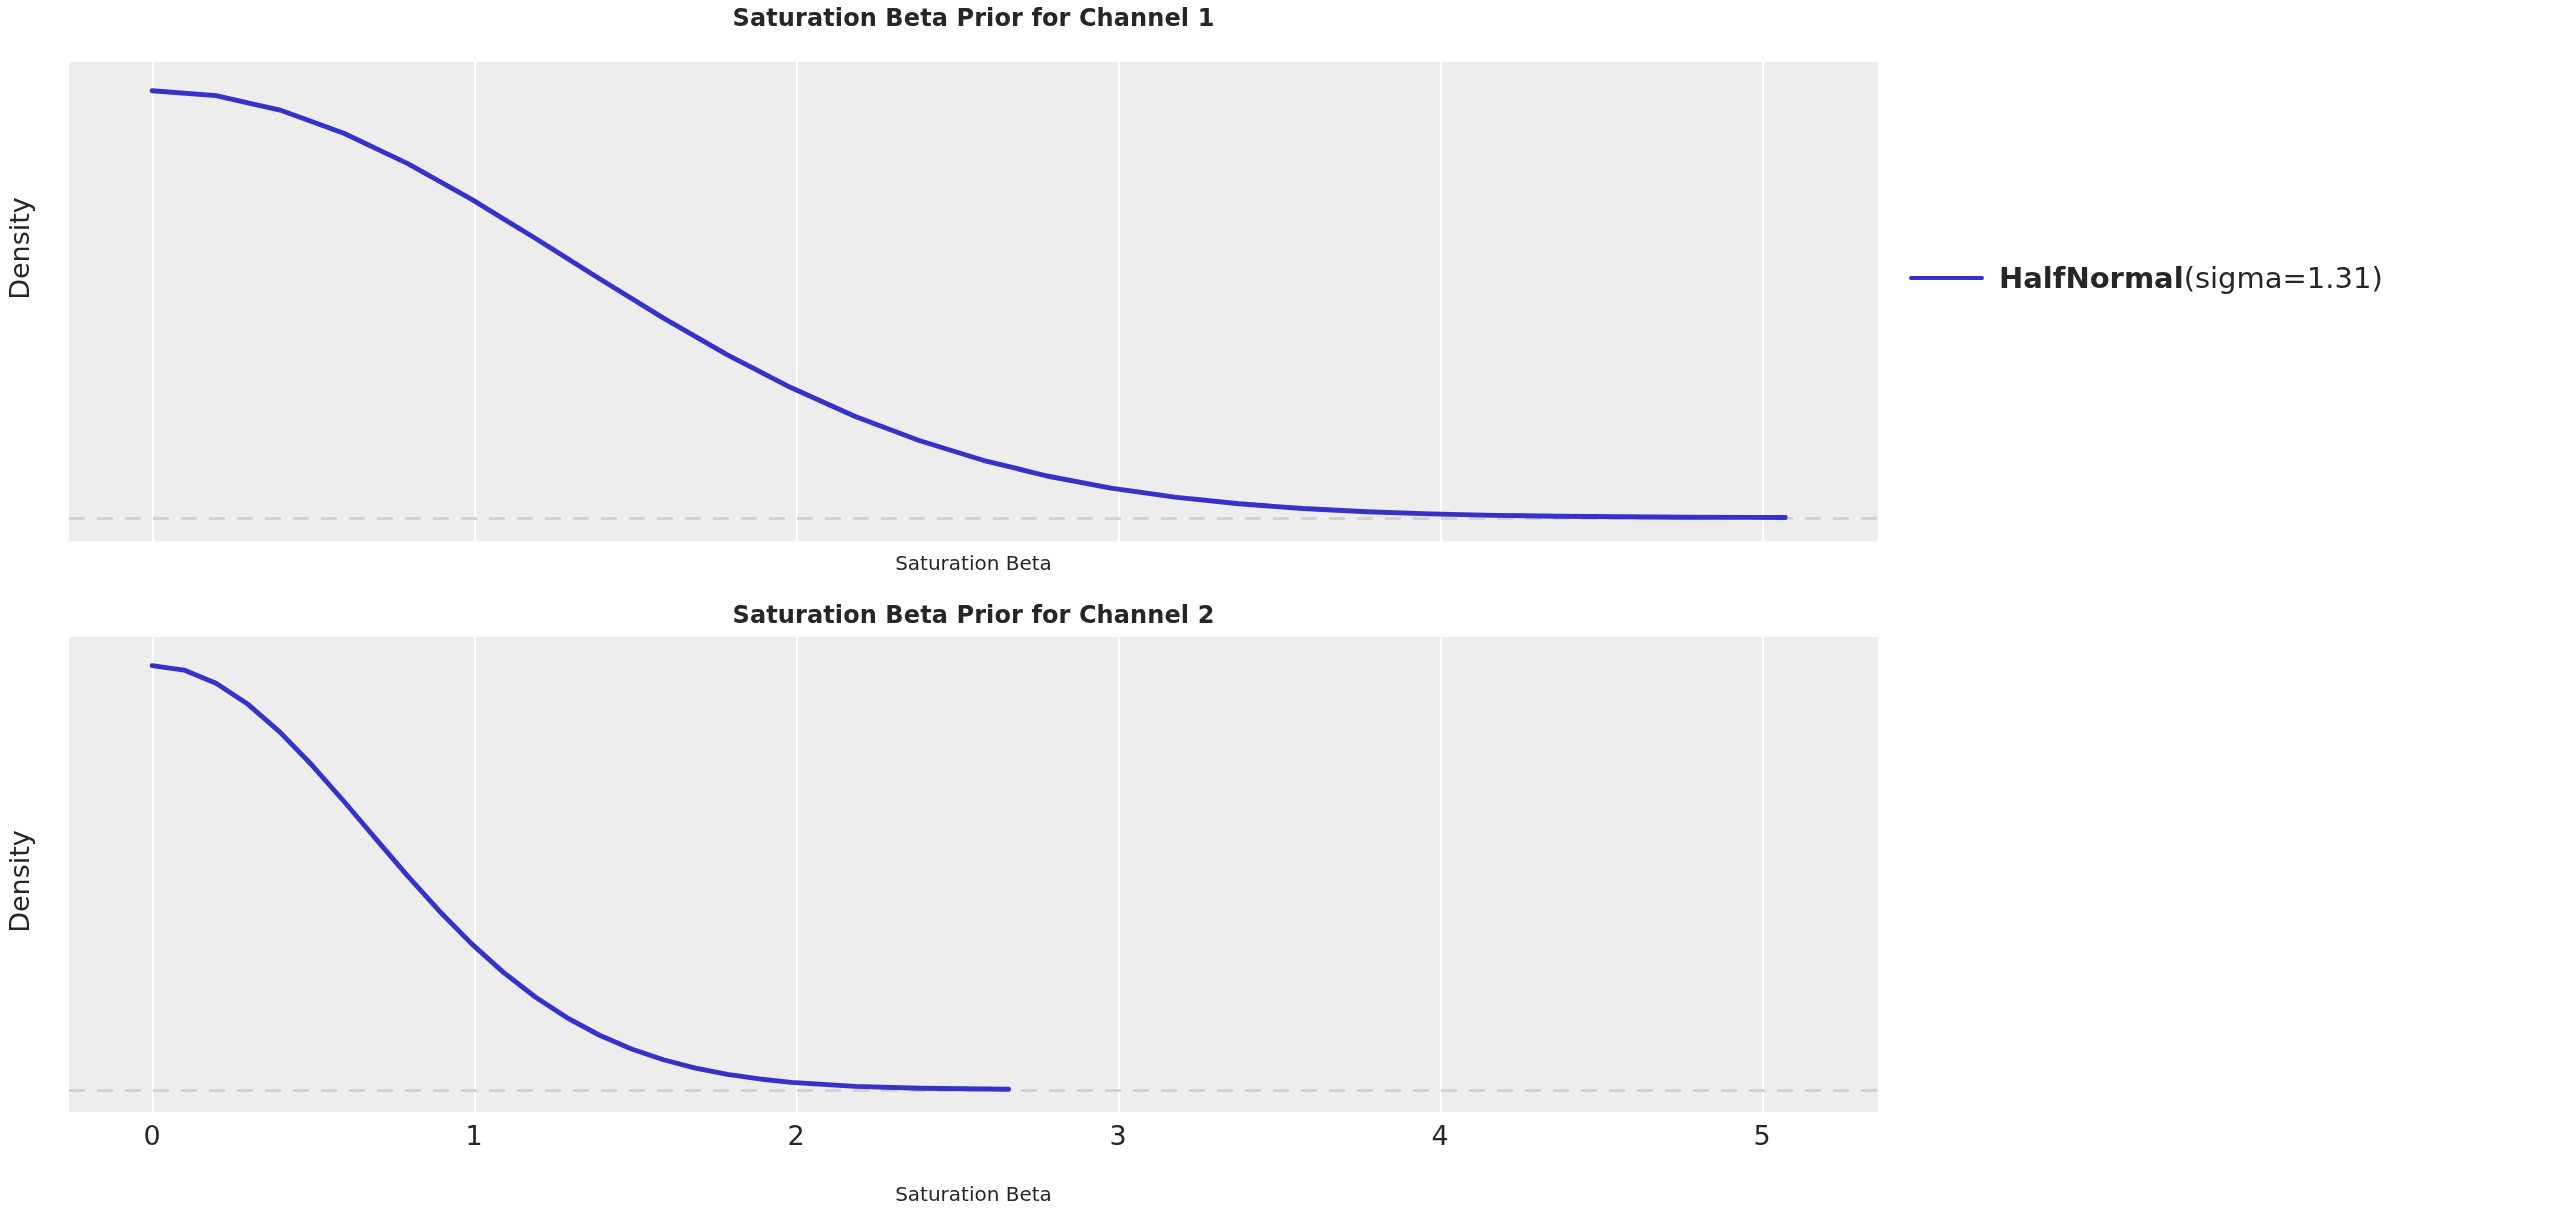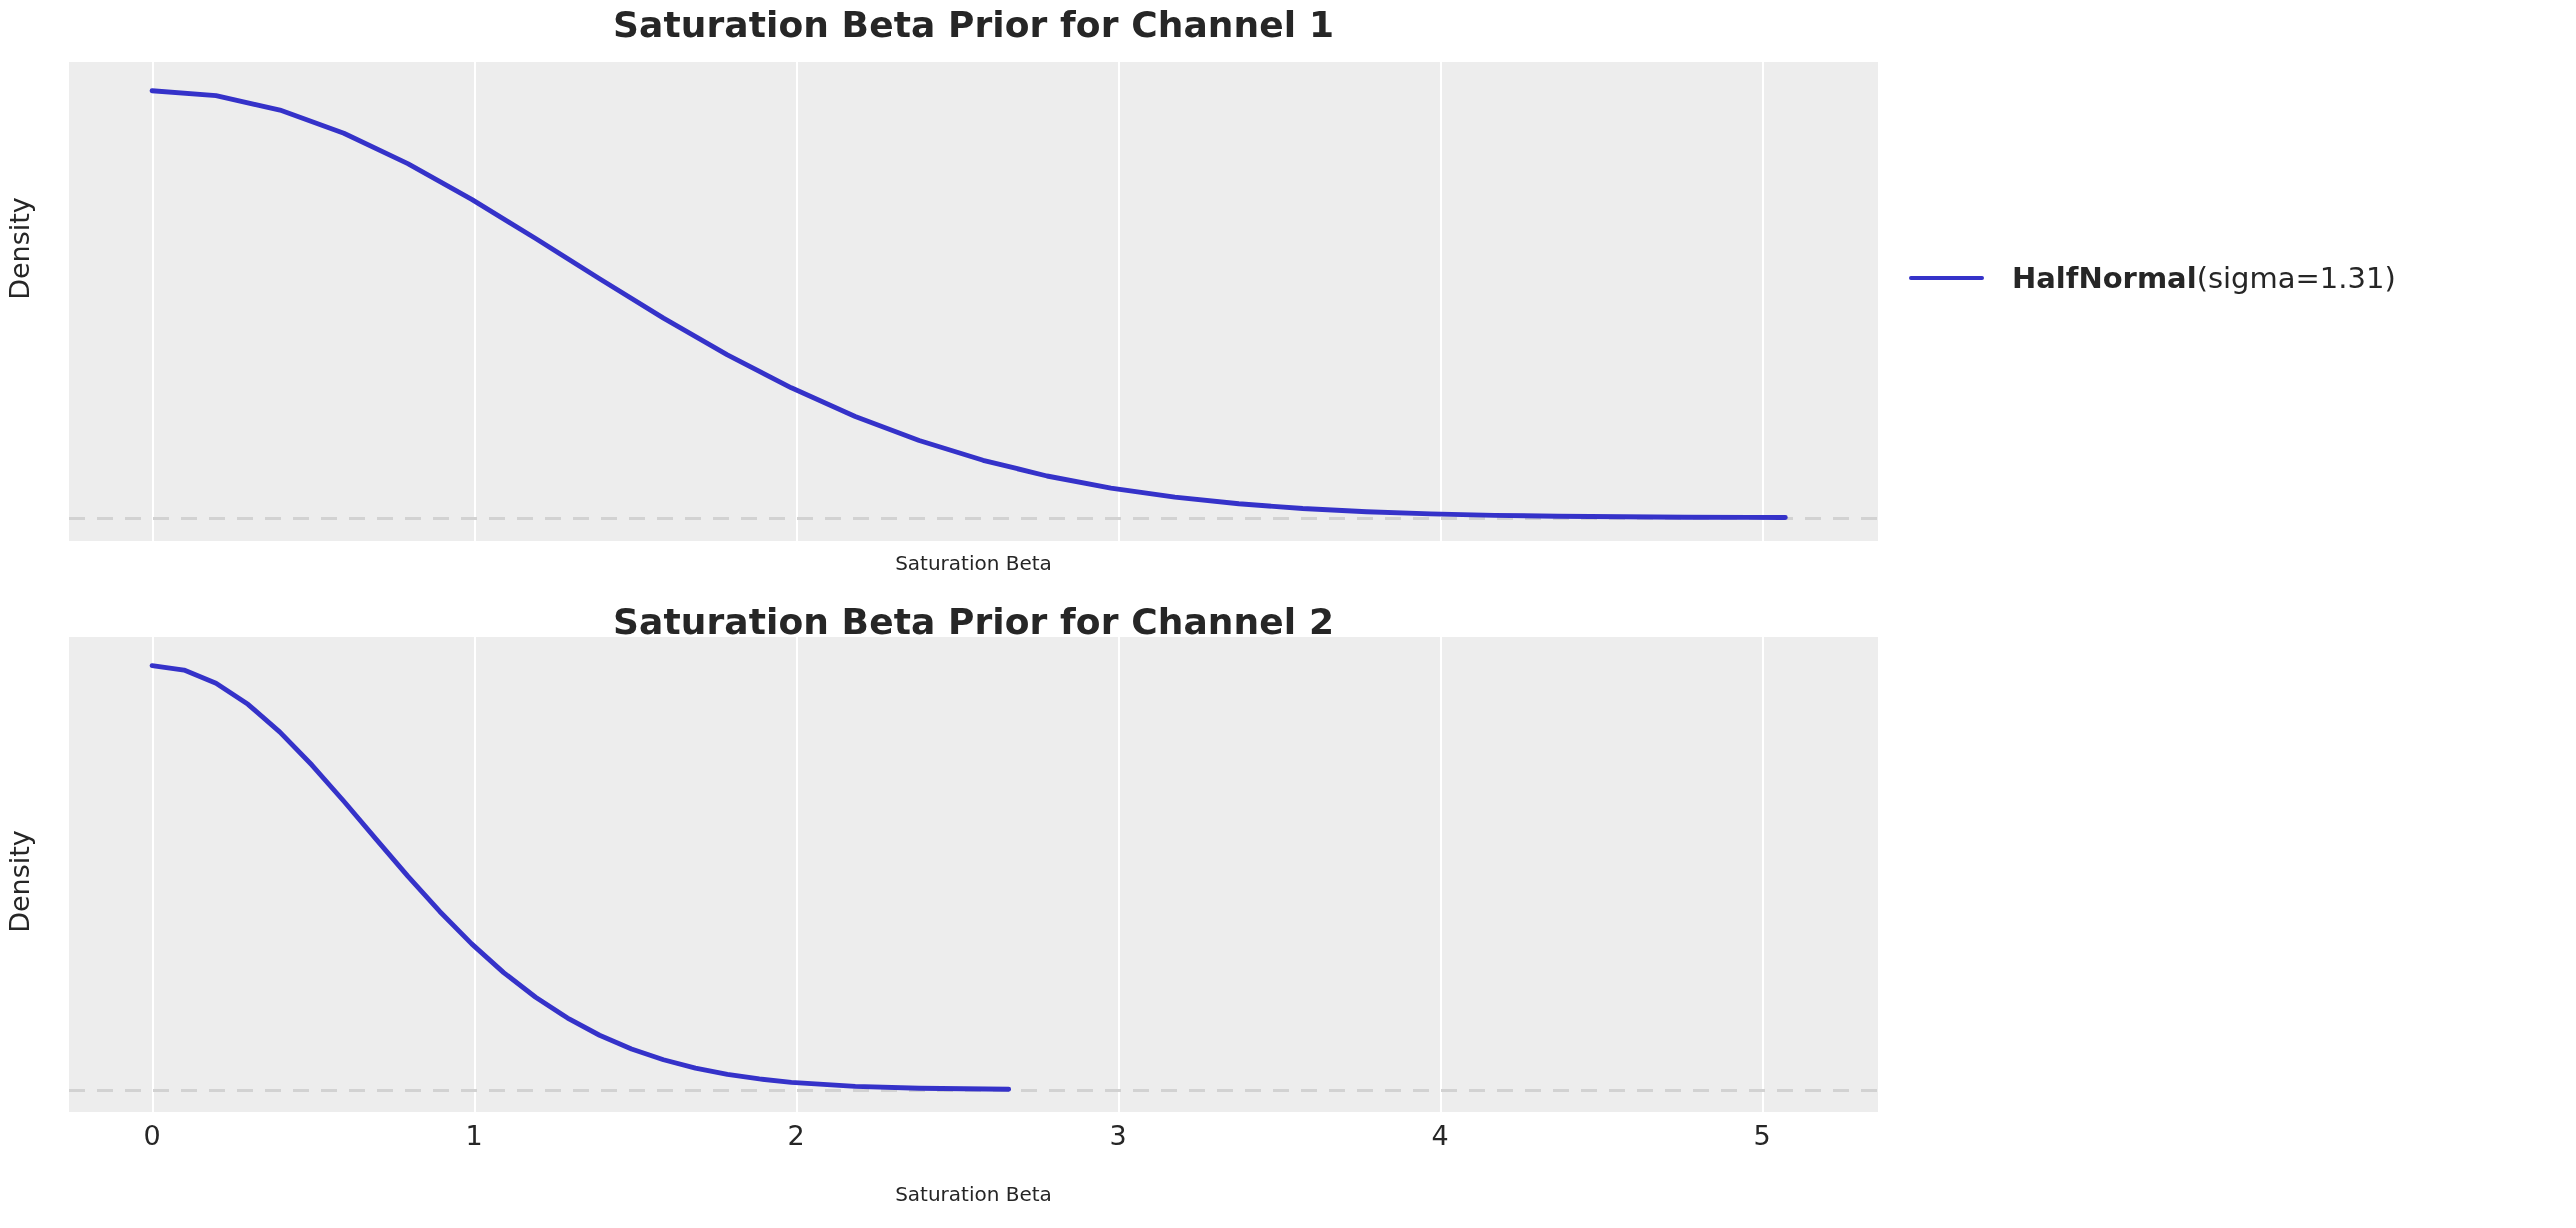--- a/index.html
+++ b/index.html
@@ -12,21 +12,21 @@
   .figure{position:absolute;inset:0;}
 
   
   .panel{position:absolute;left:0;width:2576px;}
   #panel-1{top:0;height:603px;}
   #panel-2{top:574px;height:655px;padding-left:48px;}
 
   .panel-title{
     position:absolute;left:69px;width:1809px;
     text-align:center;
-    font-size:36px;font-weight:bold;color:#262626;
+    font-size:24px;font-weight:bold;color:#262626;
     letter-spacing:0.1px;
     white-space:nowrap;
   }
   #panel-1 .panel-title{top:3.9px;}
   #panel-2 .panel-title{top:27px;}
 
   .plot-area{
     position:absolute;left:69px;width:1809px;
     background:#ededed;
   }
@@ -71,21 +71,21 @@
     position:absolute;top:0;
     font-size:27px;color:#262626;
     transform:translateX(-50%);
     white-space:nowrap;
   }
   #panel-2 .xticks{top:546px;}
 
   
   .legend{
     position:absolute;
-    display:flex;align-items:center;gap:28px;
+    display:flex;align-items:center;gap:15px;
     white-space:nowrap;
   }
   #legend-1{left:1909px;top:261px;}
   .legend-swatch{
     display:inline-block;width:75px;height:4.9px;
     background:#3532c9;border-radius:1.9px;flex:none;
   }
   .legend-text{
     font-size:29px;color:#262626;
   }

